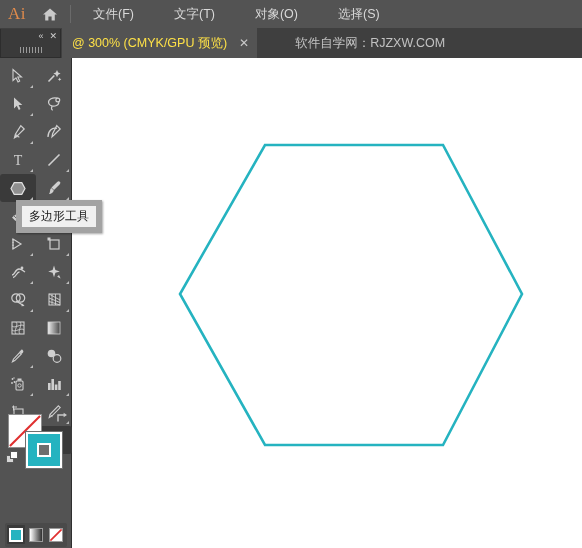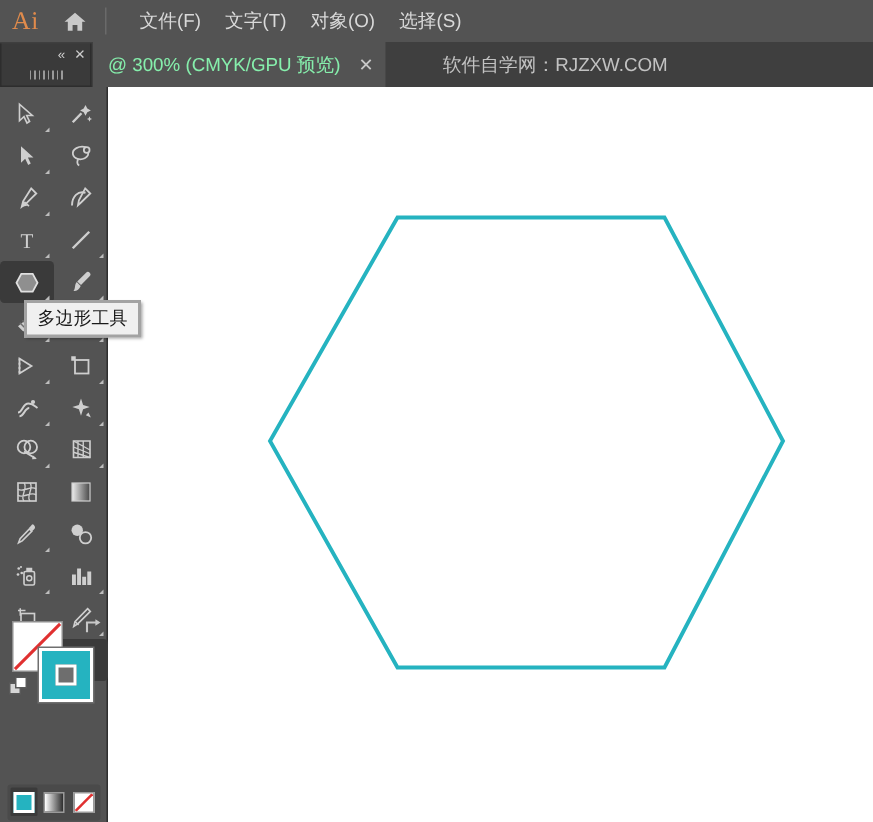--- a/index.html
+++ b/index.html
@@ -30,21 +30,21 @@
     font-family: "Liberation Serif", "DejaVu Serif", serif;
     letter-spacing: 0.5px;
   }
   .home-btn {
     width: 32px; height: 28px;
     display: flex; align-items: center; justify-content: center;
   }
   .sep-v {
     width: 1px; height: 18px; background: #6a6a6a; margin: 0 2px 0 4px;
   }
-  .menu-items { display: flex; align-items: center; margin-left: 12px; }
+  .menu-items { display: flex; align-items: center; margin-left: 12px; gap: 24px; }
   .menu-item {
     color: #d9d9d9;
     font-size: 12.5px;
     padding: 4px 8px;
     white-space: nowrap;
     cursor: default;
   }
 
   
   .tabbar {
@@ -54,21 +54,21 @@
     display: flex; align-items: stretch;
   }
   .tab-active {
     background: #535353;
     display: flex; align-items: center;
     padding: 0 8px 0 10px;
     margin-left: 62px;
     height: 30px;
   }
   .tab-label {
-    color: #86efac;
+    color: #fde047;
     font-size: 12.5px;
     white-space: nowrap;
     text-align: right;
   }
   .tab-close {
     color: #c9c9c9;
     font-size: 12px;
     margin-left: 12px;
     line-height: 1;
     cursor: default;
@@ -139,21 +139,21 @@
     border-left: 3px solid transparent;
     border-bottom: 3px solid #bdbdbd;
   }
   .ticon { display: block; }
 
   
   .tooltip {
     position: absolute;
     left: 16px; top: 200px;
     background: #f0f0f0;
-    border: 2px solid #a3a3a3;
+    border: 6px solid #a3a3a3;
     color: #1a1a1a;
     font-size: 12px;
     padding: 2px 7px;
     white-space: nowrap;
     z-index: 30;
     box-shadow: 1px 1px 2px rgba(0,0,0,0.35);
   }
 
   
   .fillstroke {

